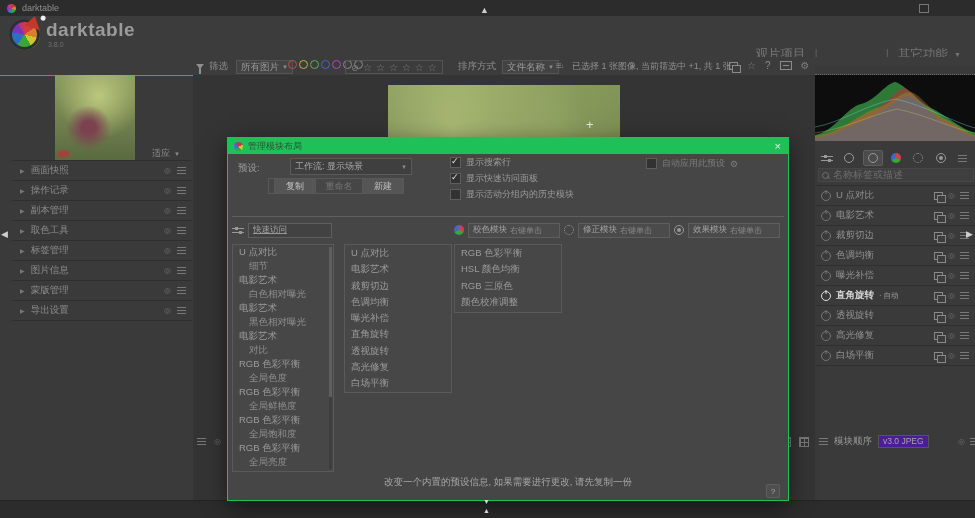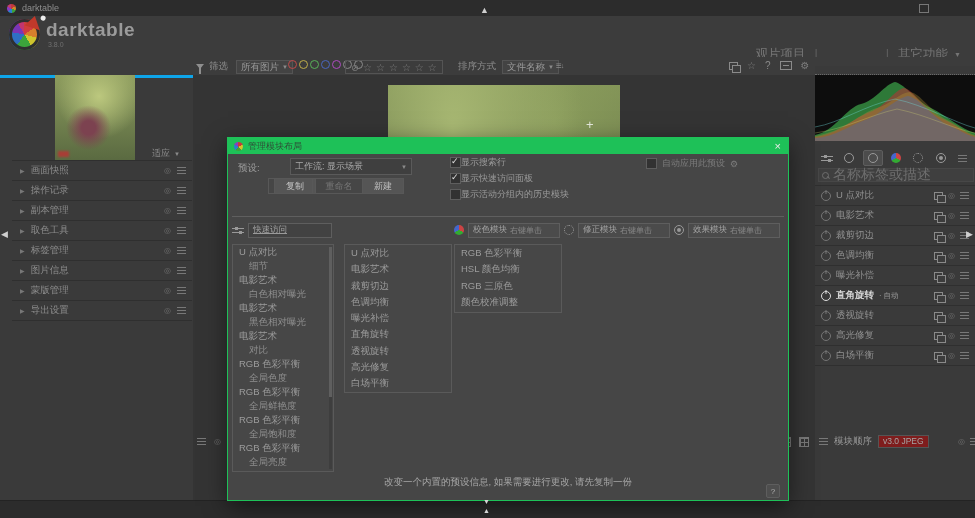--- a/index.html
+++ b/index.html
@@ -27,21 +27,21 @@
   .logo-hat::after{content:"";position:absolute;left:6px;top:-3px;width:5px;height:5px;border-radius:50%;background:#eee;}
   .app-title{position:absolute;left:46px;top:3px;font-size:19px;font-weight:bold;color:#9b9b9b;letter-spacing:.5px;}
   .app-version{position:absolute;left:48px;top:25px;font-size:7px;color:#707070;}
   .views{position:absolute;right:14px;top:11px;display:flex;align-items:center;gap:9px;font-size:12.5px;}
   .view{color:#757575;}
   .view.active{color:#d9d9d9;font-weight:bold;margin-top:37px;}
   .vsep{color:#606060;}
   .chev{font-size:7px;color:#757575;margin-left:-3px;}
 
   
-  .toolbar{left:0;top:57px;width:975px;height:18px;background:#3c3c3c;border-bottom:3px solid #0ea5e9;font-size:9.5px;}
+  .toolbar{left:0;top:57px;width:975px;height:18px;background:#3c3c3c;border-bottom:1px solid #0ea5e9;font-size:9.5px;}
   .tb{position:absolute;top:3px;display:flex;align-items:center;color:#8f8f8f;}
   .ic-funnel{width:0;height:0;border-left:4px solid transparent;border-right:4px solid transparent;border-top:5px solid #8f8f8f;position:relative;}
   .ic-funnel::after{content:"";position:absolute;left:-1px;top:-2px;width:2px;height:7px;background:#8f8f8f;}
   .chipbox{height:12px;display:flex;align-items:center;padding:0 4px;border:1px solid #545454;background:#434343;color:#9a9a9a;gap:3px;}
   .ddv{font-size:6px;color:#8a8a8a;}
   .clabel{width:7px;height:7px;border:1.5px solid #888;border-radius:50%;margin-right:2px;display:inline-block;}
   .ratingbox{height:12px;border:1px solid #545454;display:flex;align-items:center;gap:4px;padding:0 5px;color:#7d7d7d;}
   .star{font-size:10px;color:#7d7d7d;}
   .ic-sortlines{font-size:10px;color:#8a8a8a;letter-spacing:-1px;}
   .tbicons{gap:9px;color:#8a8a8a;}
@@ -88,36 +88,36 @@
   .gi-sliders{position:relative;width:12px;height:9px;display:inline-block;}
   .gi-sliders::before{content:"";position:absolute;left:0;right:0;top:2px;height:1px;background:#999;box-shadow:0 4px 0 #999;}
   .gi-sliders::after{content:"";position:absolute;top:1px;left:3px;width:3px;height:3px;background:#999;box-shadow:4px 4px 0 #999;}
   .gi-circle{width:8px;height:8px;border:1px solid #999;border-radius:50%;display:inline-block;}
   .gi-wheel{width:10px;height:10px;border-radius:50%;display:inline-block;
     background:conic-gradient(#c44 0 120deg,#3a3 120deg 240deg,#46c 240deg 360deg);}
   .gi-dashed{width:8px;height:8px;border:1px dotted #999;border-radius:50%;display:inline-block;}
   .gi-fx{width:8px;height:8px;border:1px solid #999;border-radius:50%;display:inline-block;position:relative;}
   .gi-fx::after{content:"";position:absolute;inset:2px;border-radius:50%;background:#999;}
   .rsearch{position:absolute;left:3px;top:102px;width:148px;height:12px;border:1px solid #474747;background:#3f3f3f;
-    display:flex;align-items:center;gap:4px;padding:0 3px;font-size:14px;color:#6e6e6e;}
+    display:flex;align-items:center;gap:4px;padding:0 3px;font-size:10px;color:#6e6e6e;}
   .ic-search{width:5px;height:5px;border:1px solid #6e6e6e;border-radius:50%;position:relative;display:inline-block;}
   .ic-search::after{content:"";position:absolute;left:4px;top:4px;width:3px;height:1px;background:#6e6e6e;transform:rotate(45deg);}
   .rmodules{position:absolute;left:0;top:119px;width:160px;}
   .mrow{height:19px;display:flex;align-items:center;border-top:1px solid #2f2f2f;font-size:9.5px;color:#919191;gap:5px;padding:0 6px;}
   .mrow:last-child{border-bottom:1px solid #2f2f2f;}
   .ic-power{width:8px;height:8px;border:1px solid #757575;border-radius:50%;position:relative;display:inline-block;flex:none;}
   .ic-power::after{content:"";position:absolute;left:50%;top:-2px;width:1px;height:4px;background:#757575;transform:translateX(-50%);}
   .mrow.active .mname{color:#d6d6d6;font-weight:bold;}
   .mrow.active .ic-power{border-color:#ddd;}
   .mrow.active .ic-power::after{background:#ddd;}
   .msuffix{font-size:7.5px;color:#9a9a9a;}
   .msuffix:not(:empty)::before{content:"· ";}
   .mrowicons{margin-left:auto;display:flex;gap:5px;align-items:center;color:#6e6e6e;font-size:8px;}
   .rfooter{position:absolute;left:0;top:367px;width:160px;height:16px;display:flex;align-items:center;gap:6px;padding:0 4px;font-size:9.5px;color:#9a9a9a;}
-  .vchip{height:11px;border:1px solid #555;background:#7f1d1d;color:#a5a5a5;font-size:8.5px;display:flex;align-items:center;padding:0 4px;}
+  .vchip{height:11px;border:1px solid #555;background:#4c1d95;color:#a5a5a5;font-size:8.5px;display:flex;align-items:center;padding:0 4px;}
 
   
   .filmstrip{left:0;top:500px;width:975px;height:18px;background:#2c2c2c;border-top:1px solid #232323;}
   .bs-arrow{z-index:50;color:#d5d5d5;font-size:7px;}
 
   
   .modal{left:228px;top:138px;width:560px;height:362px;background:#464646;z-index:20;
     box-shadow:0 0 0 1px #1ec158,0 6px 22px rgba(0,0,0,.55);}
   .m-titlebar{position:absolute;left:0;top:0;width:560px;height:16px;background:#1ec158;display:flex;align-items:center;}
   .m-icon{width:9px;height:9px;border-radius:50%;margin:0 5px 0 6px;
@@ -125,21 +125,21 @@
   .m-title{font-size:9px;color:#2f4f38;}
   .m-close{margin-left:auto;margin-right:7px;color:#eceaea;font-size:11px;line-height:1;}
   .m-label{position:absolute;font-size:9.5px;color:#9d9d9d;}
   .m-select{position:absolute;left:62px;top:20px;width:112px;height:15px;border:1px solid #5a5a5a;background:#3f3f3f;
     display:flex;align-items:center;gap:4px;padding:0 4px;font-size:9px;color:#a8a8a8;}
   .m-select .ddv{margin-left:auto;}
   .mbtn{position:absolute;top:40px;height:14px;border:1px solid #585858;display:flex;align-items:center;justify-content:center;
     font-size:9px;color:#767676;background:transparent;padding:0 4px;}
   .mbtn.lit{background:#555;color:#c2c2c2;}
   .opts{position:absolute;left:222px;top:19px;display:flex;flex-direction:column;gap:5px;}
-  .opt{display:flex;align-items:center;font-size:9px;color:#9a9a9a;height:11px;}
+  .opt{display:flex;align-items:center;gap:5px;font-size:9px;color:#9a9a9a;height:11px;}
   .cbx{width:9px;height:9px;border:1px solid #5e5e5e;background:#323232;position:relative;display:inline-block;flex:none;}
   .cbx.checked::after{content:"✓";position:absolute;left:0px;top:-2px;font-size:9px;color:#e0e0e0;}
   .autoapply{position:absolute;left:418px;top:19px;display:flex;align-items:center;gap:5px;font-size:9px;color:#7c7c7c;}
   .gear{font-size:9px;color:#7c7c7c;}
   .m-section{position:absolute;left:0;top:62px;width:560px;text-align:center;font-size:10px;color:#b5b5b5;}
   .m-hr{position:absolute;left:4px;right:4px;top:78px;height:1px;background:#5f5f5f;}
   .gchip{position:absolute;top:84px;height:16px;display:flex;align-items:center;gap:4px;}
   .gbox{height:13px;border:1px solid #5e5e5e;background:#4b4b4b;display:flex;align-items:center;padding:0 4px;gap:3px;flex:1;overflow:hidden;white-space:nowrap;}
   .gname{font-size:8.5px;color:#a2a2a2;}
   .ghint{font-size:8px;color:#878787;}
@@ -221,20 +221,21 @@
     </div>
     <div class="tb" style="left:458px;">排序方式</div>
     <div class="tb chipbox" style="left:502px;">
       <span>文件名称</span>
       <span class="ddv">▼</span>
     </div>
     <div class="tb" style="left:556px;">
         <span class="ic-sortlines">≡</span>
         <span style="font-size:7px;">↓</span>
       </div>
+    <div class="tb" style="left:572px;font-size:9px;">已选择 1 张图像, 当前筛选中 +1, 共 1 张</div>
     <div class="tb tbicons" style="left:729px;">
       <span class="ic-copy"></span>
       <span class="star">☆</span>
       <span style="font-size:10px;">?</span>
       <span class="ic-kbd"></span>
       <span class="gear" style="font-size:10px;">⚙</span>
     </div>
   </div>
 
   <div class="abs canvas"></div>

